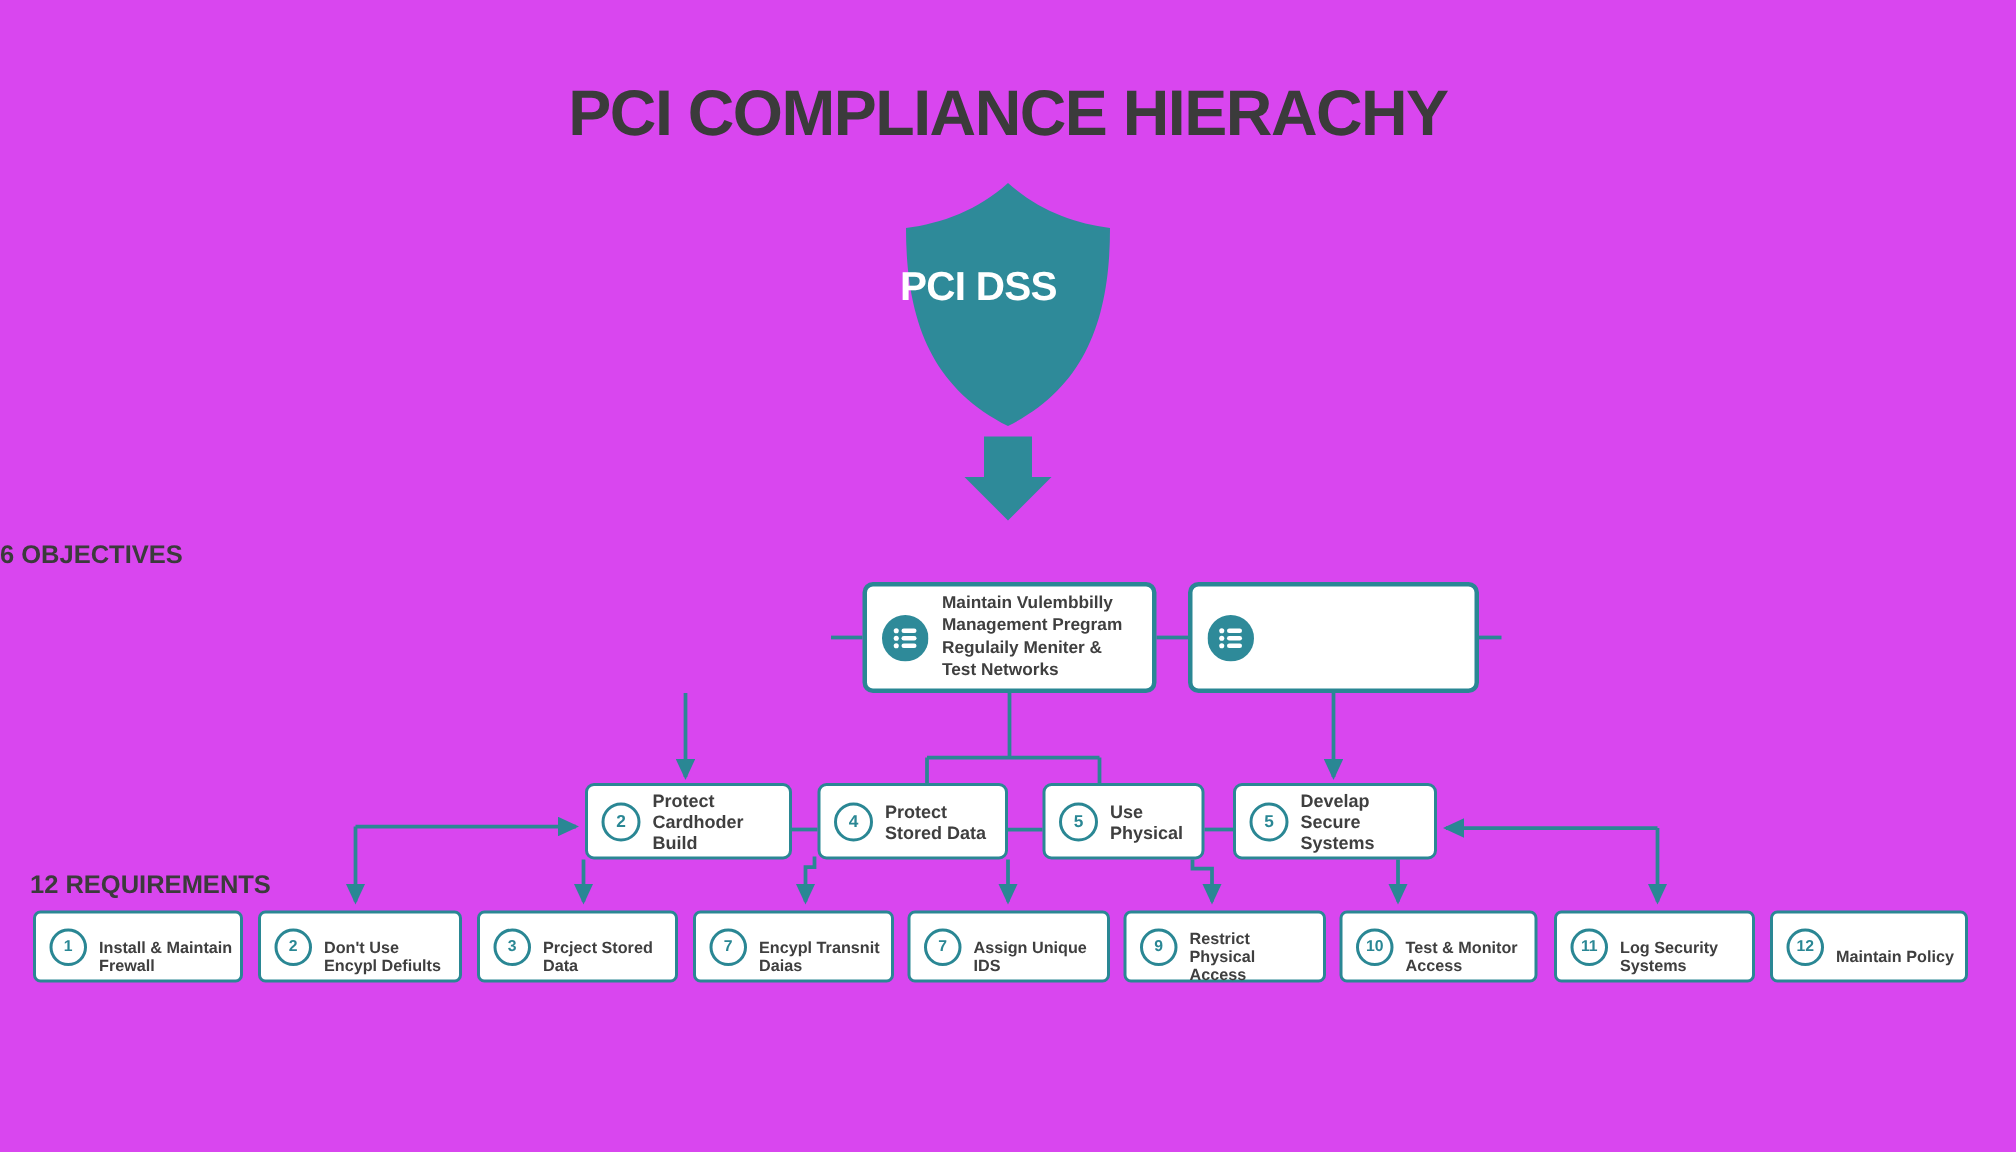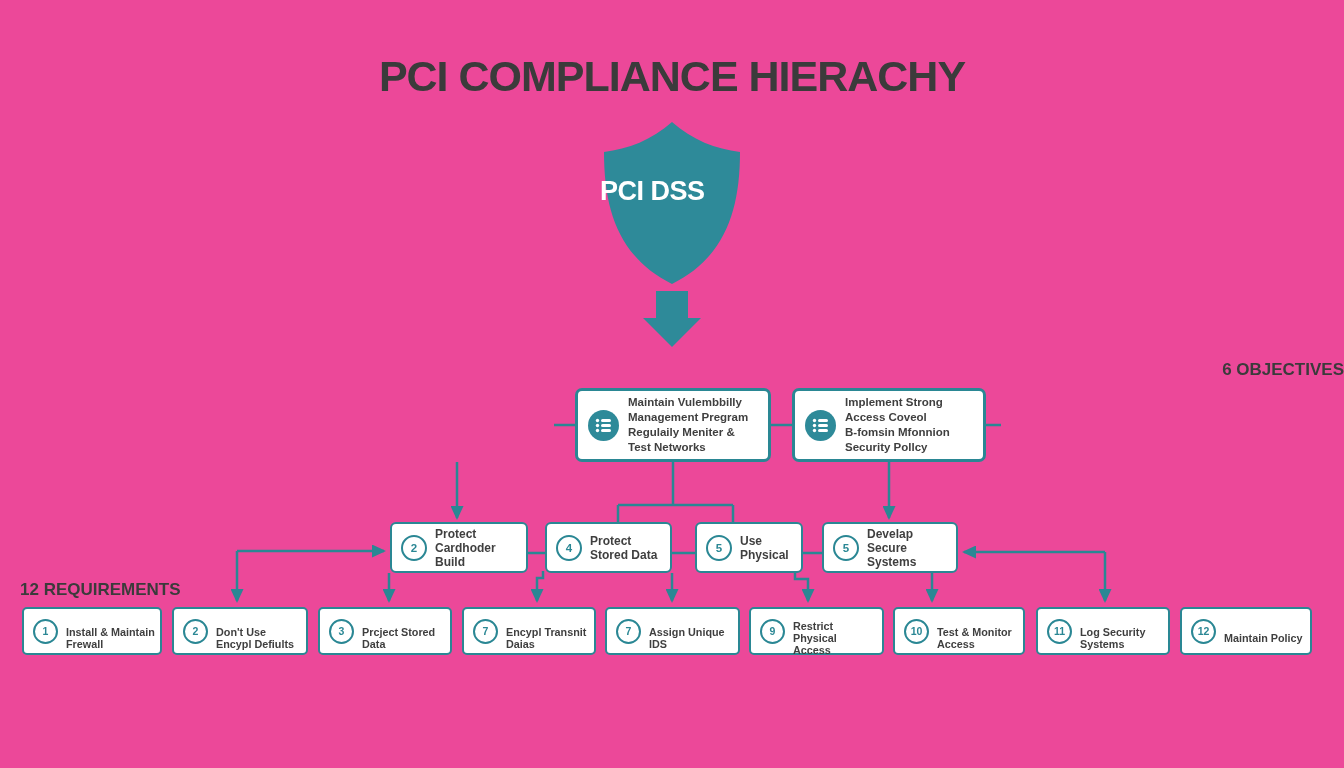--- a/index.html
+++ b/index.html
@@ -1,30 +1,30 @@
 <!DOCTYPE html>
 <html><head>
 <meta charset="utf-8">
 <style>
   html,body{margin:0;padding:0;background:#ffffff;}
   .canvas{
-    position:relative;width:1344px;height:768px;background:#ec4899;overflow:hidden;
+    position:relative;width:1344px;height:768px;background:#d946ef;overflow:hidden;
     font-family:"Liberation Sans",sans-serif;color:#3c3c3c;
   }
   .page-title{
     position:absolute;top:52px;left:0;width:100%;text-align:center;
     font-size:43px;font-weight:bold;letter-spacing:-1px;color:#3b3b3b;margin:0;
   }
   .conn{position:absolute;left:0;top:0;width:1344px;height:768px;z-index:0;}
   .shield-label{
     position:absolute;left:600px;top:176px;width:144px;text-align:left;
     color:#ffffff;font-size:27px;font-weight:bold;letter-spacing:-0.5px;z-index:2;
   }
   .section-label{position:absolute;font-size:17px;font-weight:bold;color:#3b3b3b;letter-spacing:0;}
-  .objectives-label{top:360px;left:0;width:100%;text-align:right;}
+  .objectives-label{top:360px;left:0;width:100%;text-align:left;}
   .requirements-label{top:580px;left:20px;}
   .box{
     position:absolute;background:#ffffff;border:3px solid #2a8794;border-radius:7px;
     box-sizing:border-box;display:flex;align-items:center;z-index:1;
   }
   .obj-box{top:388px;height:74px;padding:0 8px 0 10px;}
   .obj-text{font-size:11.5px;line-height:1.32;font-weight:600;color:#3f3f3f;}
   .obj-text span{display:block;}
   .list-badge{flex:0 0 auto;width:31px;height:31px;margin-right:9px;}
   .mid-box{top:522px;height:51px;border-width:2.5px;border-radius:6px;padding:0 6px 0 9px;}
@@ -139,25 +139,20 @@
       <circle cx="15.5" cy="15.5" r="15.5" fill="#2e8a99"></circle>
       <g fill="#ffffff">
           <circle cx="9.5" cy="10.5" r="1.7"></circle>
           <rect x="13" y="9" width="10" height="3" rx="1.5"></rect>
       <circle cx="9.5" cy="15.5" r="1.7"></circle>
           <rect x="13" y="14" width="10" height="3" rx="1.5"></rect>
       <circle cx="9.5" cy="20.5" r="1.7"></circle>
           <rect x="13" y="19" width="10" height="3" rx="1.5"></rect>
         </g>
     </svg>
-    <div class="obj-text">
-      <span>Implement Strong</span>
-      <span>Access Coveol</span>
-      <span>B-fomsin Mfonnion Security Pollcy</span>
-    </div>
   </div>
 
   <div class="box mid-box m1">
     <span class="num-circle">2</span>
     <span class="mid-label">Protect Cardhoder Build</span>
   </div>
   <div class="box mid-box m2">
     <span class="num-circle">4</span>
     <span class="mid-label">Protect Stored Data</span>
   </div>

